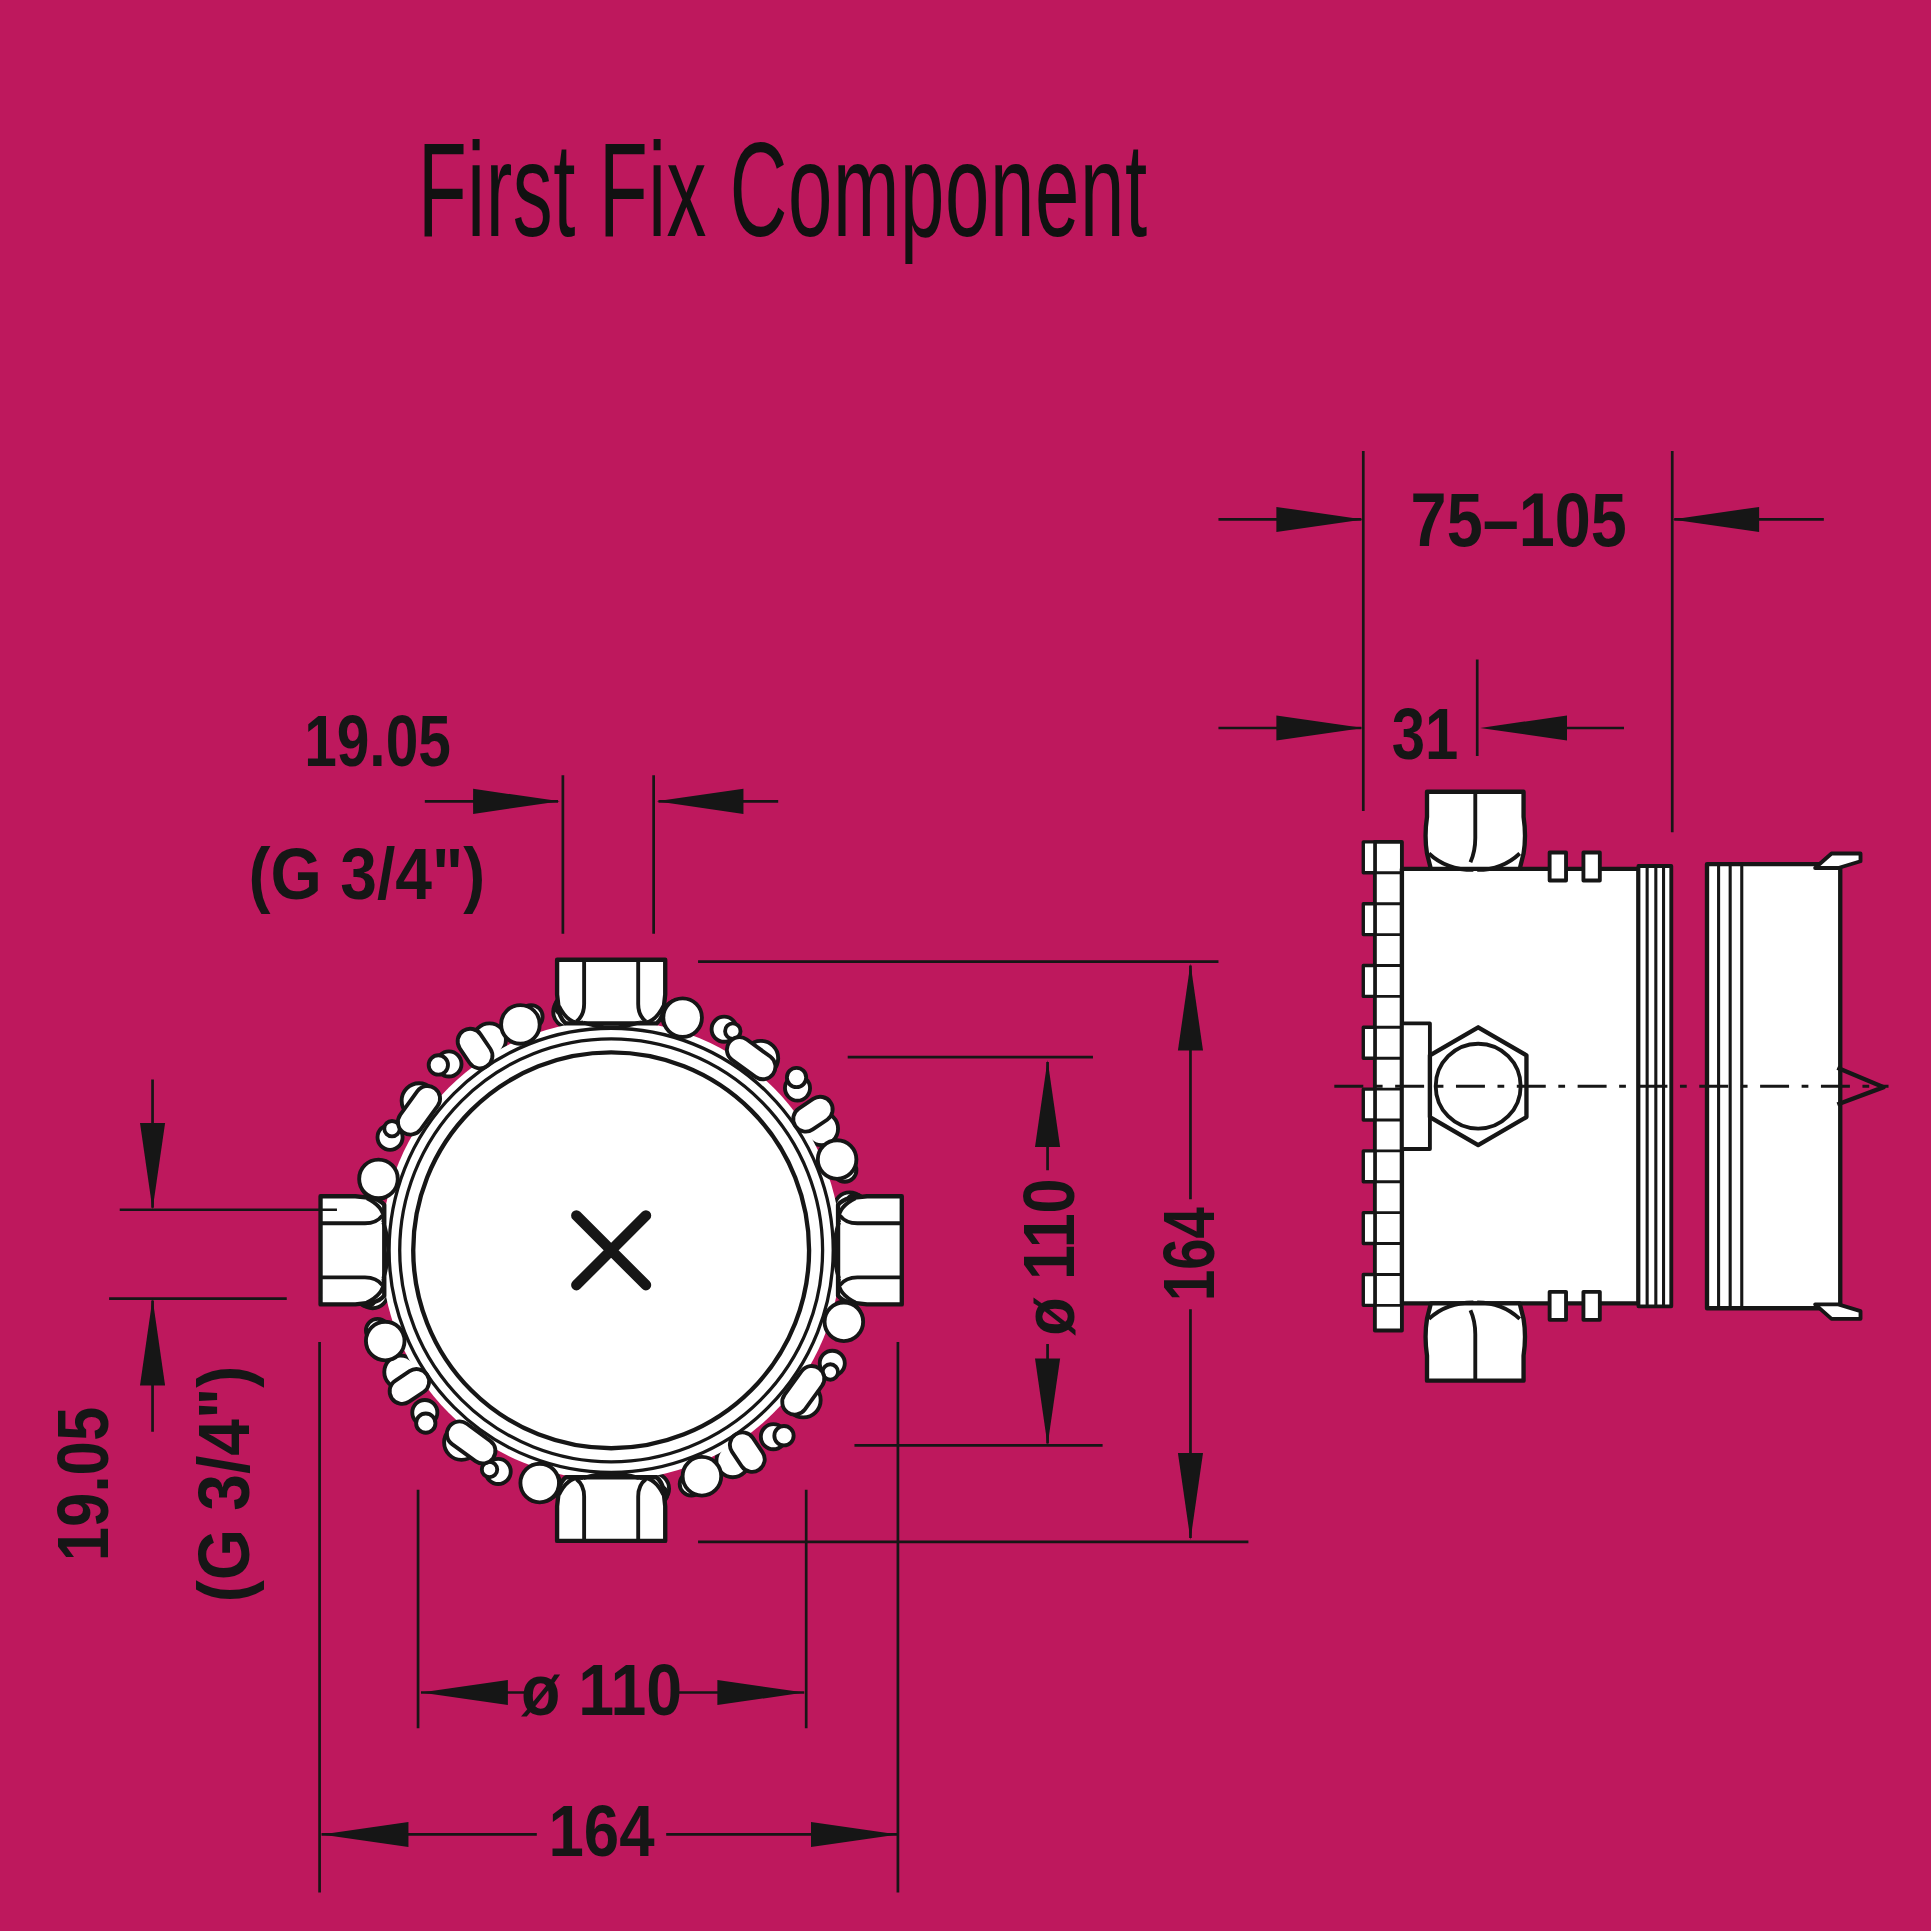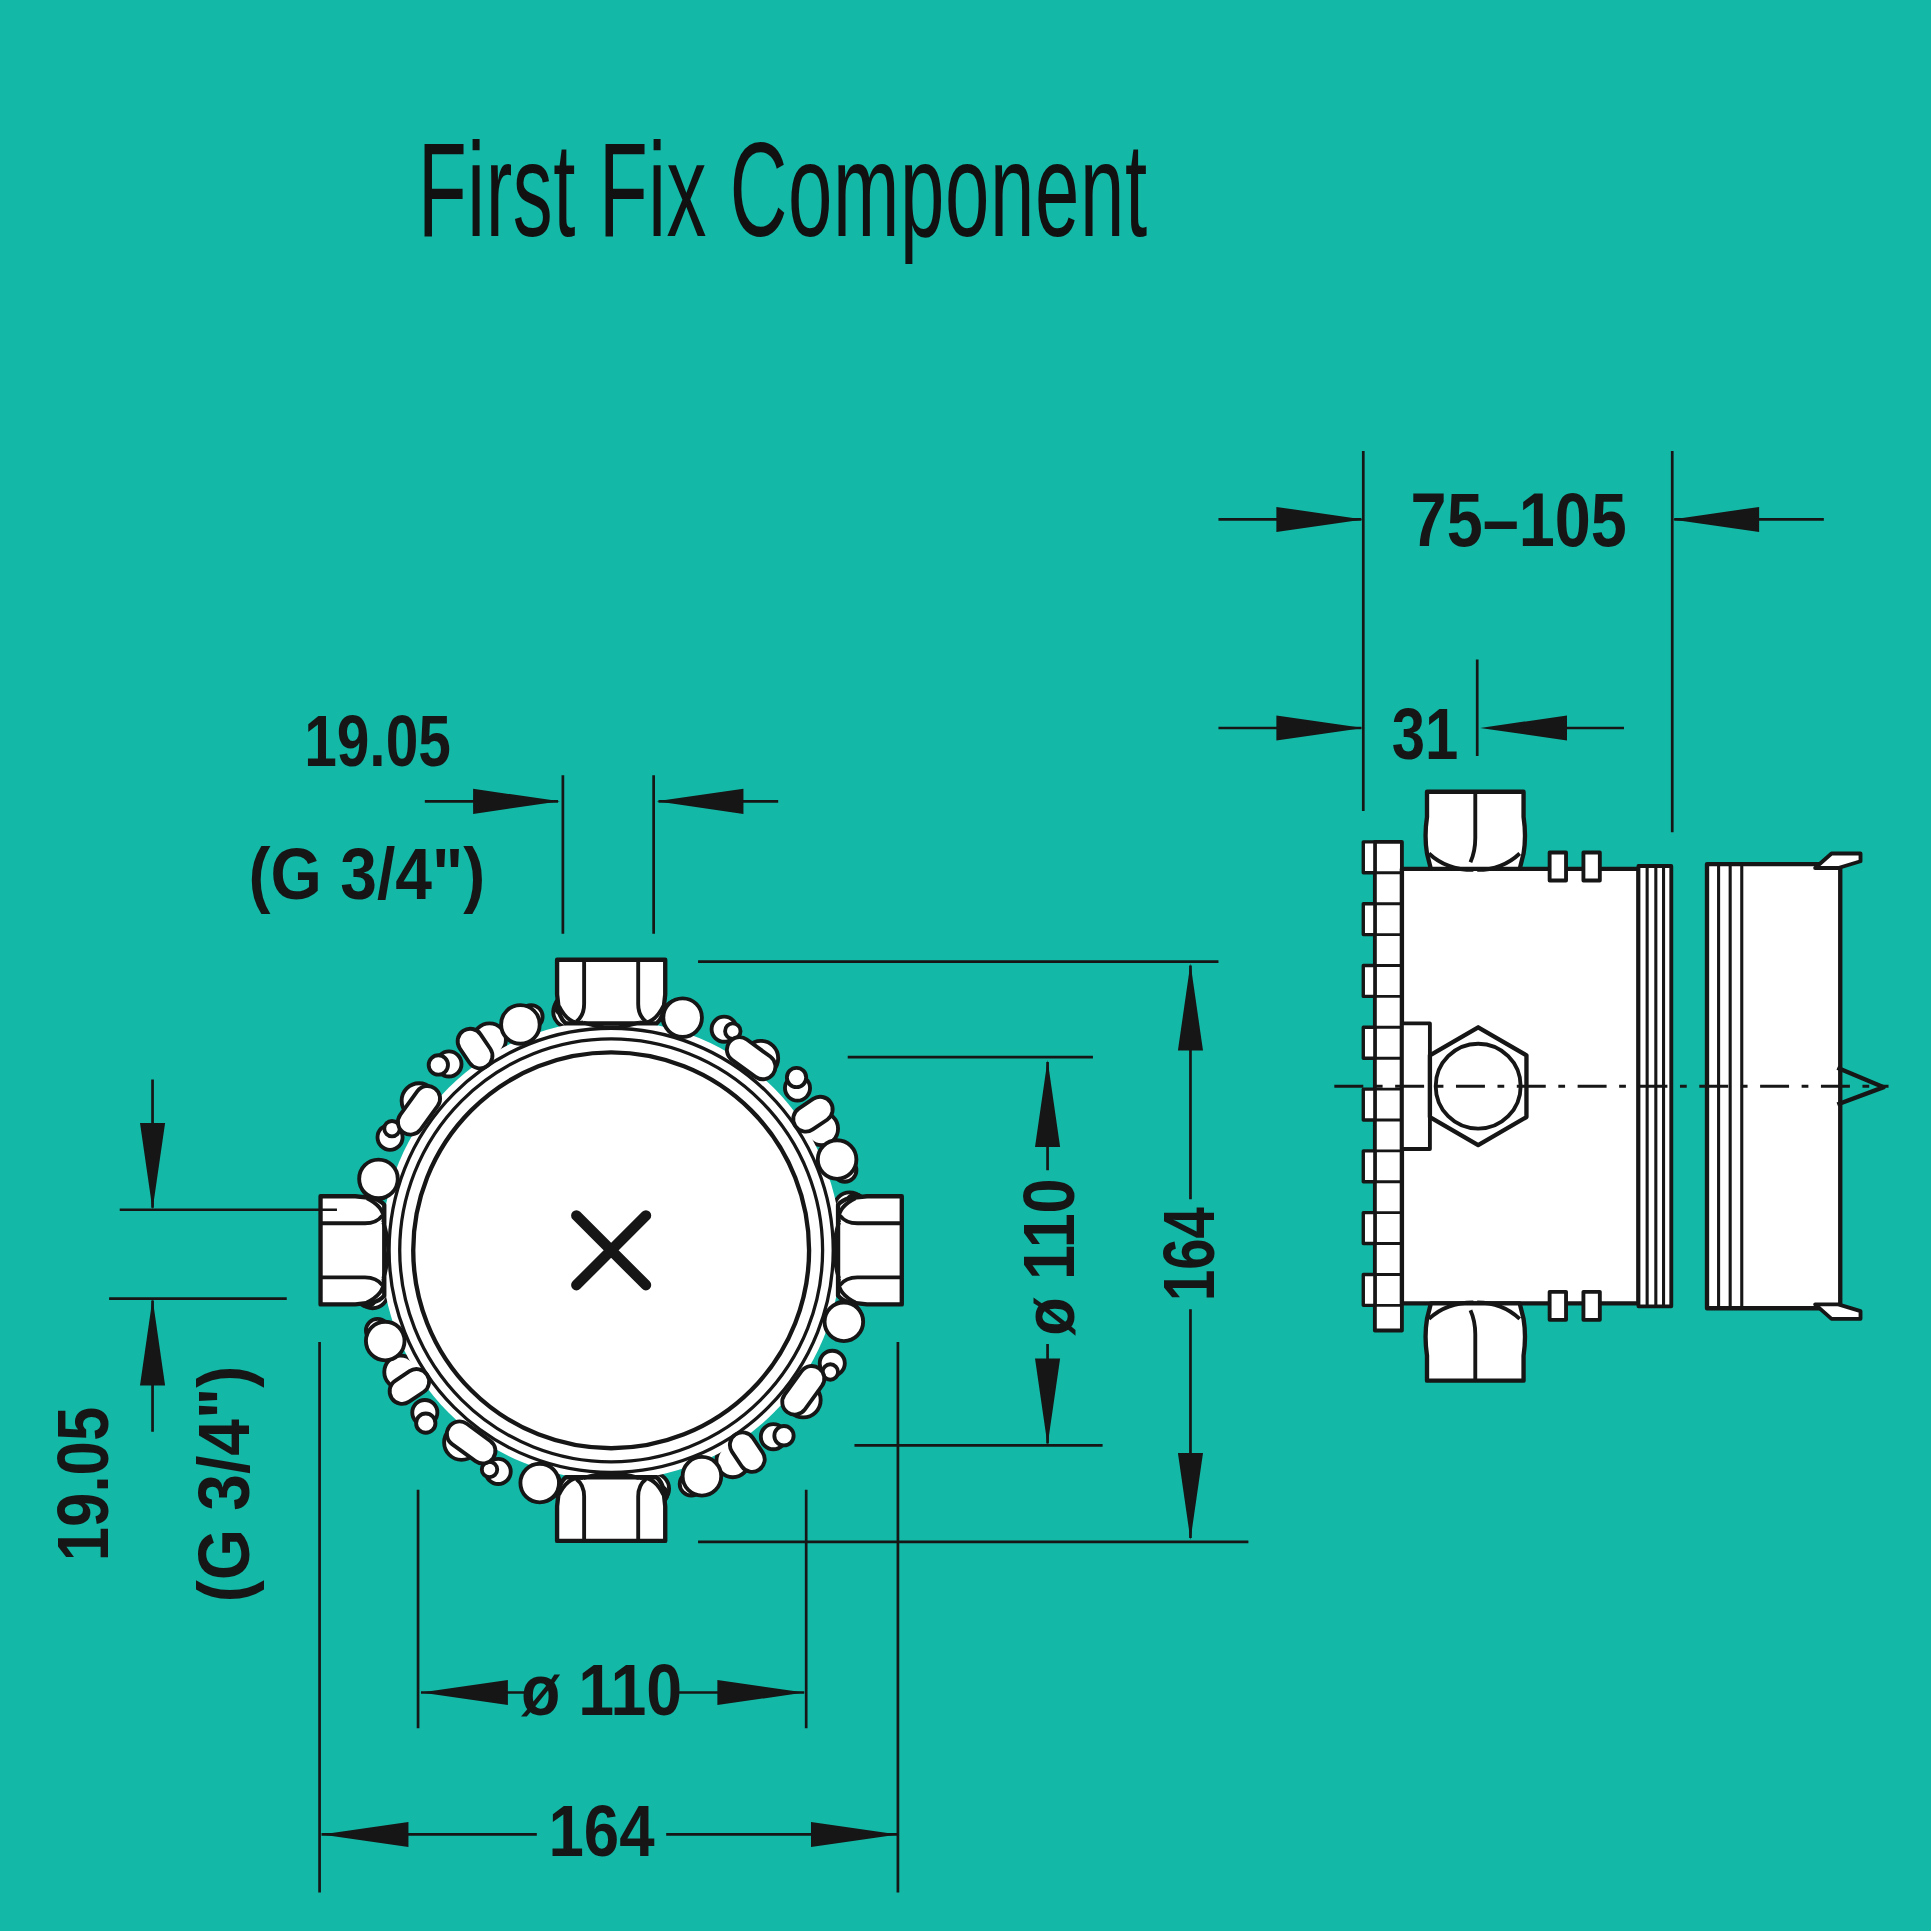--- a/index.html
+++ b/index.html
@@ -1,16 +1,16 @@
 <!DOCTYPE html>
 <html><head>
 <meta charset="utf-8">
 <style>
   html,body{margin:0;padding:0;background:#ffffff;}
-  .page{position:relative;width:1931px;height:1931px;background:#14b8a6;overflow:hidden;
+  .page{position:relative;width:1931px;height:1931px;background:#be185d;overflow:hidden;
         font-family:"Liberation Sans", sans-serif;}
   .title{position:absolute;left:418px;top:124px;font-size:133px;font-weight:400;
          color:#111;letter-spacing:1px;white-space:nowrap;line-height:1;
          transform:scaleX(0.60);transform-origin:left top;}
   svg{position:absolute;left:0;top:0;}
   svg text{font-family:"Liberation Sans", sans-serif;font-weight:700;fill:#161616;}
 </style>
 </head>
 <body>
 

